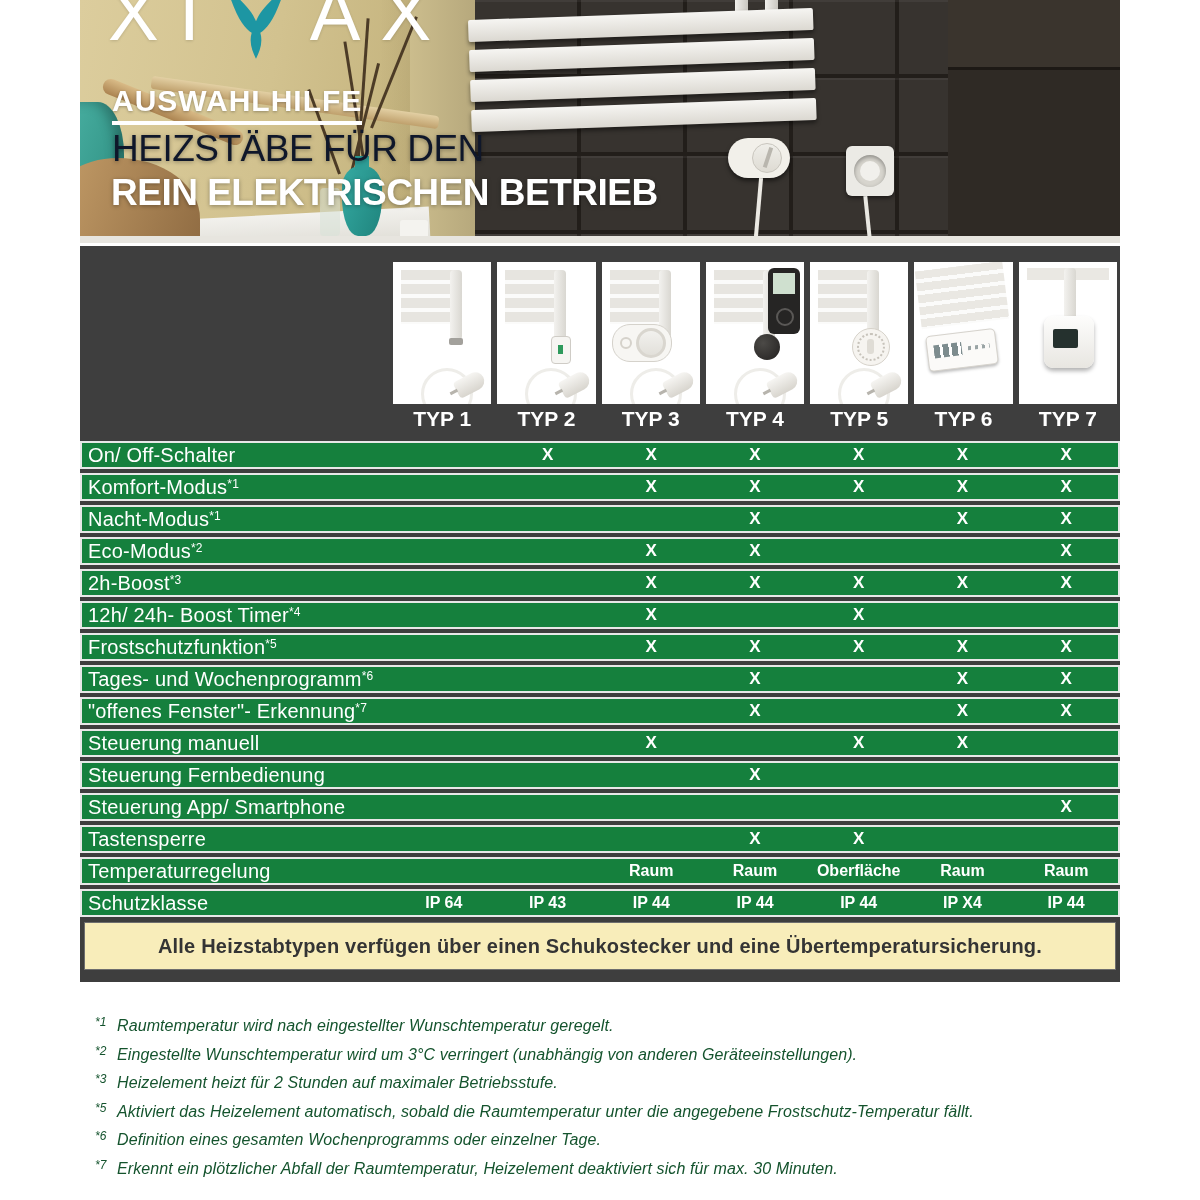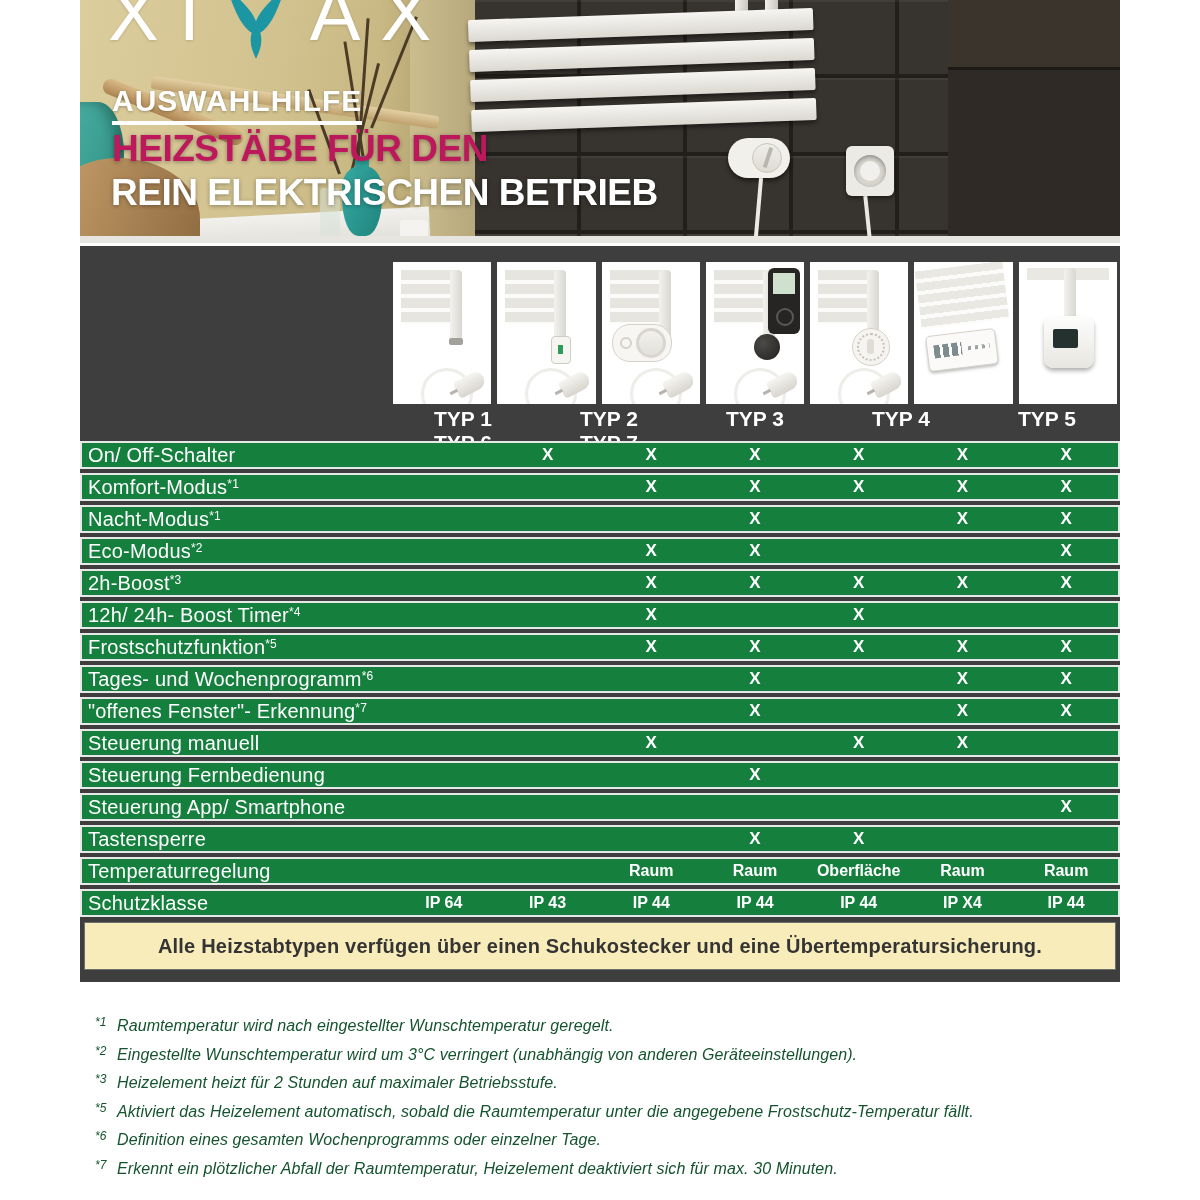--- a/index.html
+++ b/index.html
@@ -52,21 +52,21 @@
   .b3{left:270px;top:60px;height:112px;transform:rotate(14deg);}
   .b4{left:290px;top:8px;height:120px;transform:rotate(22deg);}
   .b5{left:258px;top:84px;height:90px;transform:rotate(-20deg);}
 
   .overlay-text{position:absolute;left:28px;top:0;z-index:5;}
   .logo{position:absolute;left:0;top:-24px;display:flex;align-items:flex-start;color:#fff;
     font-size:76px;font-weight:400;letter-spacing:20px;line-height:1;text-shadow:0 1px 3px rgba(0,0,0,.15);}
   .logo svg{margin-top:4px;margin-right:18px;}
   .kicker{position:absolute;left:4px;top:84px;color:#fff;font-size:30px;font-weight:800;letter-spacing:1px;
     border-bottom:4px solid #fff;padding-bottom:3px;text-shadow:0 1px 3px rgba(0,0,0,.3);}
-  .title1{position:absolute;left:4px;top:128px;color:#be185d;font-size:37px;font-weight:700;letter-spacing:-.5px;white-space:nowrap;text-shadow:0 1px 4px rgba(0,0,0,.35);}
+  .title1{position:absolute;left:4px;top:128px;color:#0f172a;font-size:37px;font-weight:400;letter-spacing:-.5px;white-space:nowrap;text-shadow:0 1px 4px rgba(0,0,0,.35);}
   .title2{position:absolute;left:3px;top:172px;color:#fff;font-size:37px;font-weight:800;letter-spacing:-.5px;white-space:nowrap;text-shadow:0 1px 4px rgba(0,0,0,.35);}
 
   
   .panel{position:absolute;left:80px;top:246px;width:1040px;height:736px;background:#3e3e3e;}
 
   .cards{position:absolute;left:310px;top:16px;width:730px;height:142px;display:grid;grid-template-columns:repeat(7,1fr);gap:0;}
   .card{position:relative;margin:0 3px;background:#ffffff;overflow:hidden;}
   .card>div{position:absolute;}
   .card .bars{left:8px;top:8px;width:55px;height:54px;background:repeating-linear-gradient(180deg,#e7e5e0 0 10px,#fbfbfa 10px 14px);}
   .card .rod{left:57px;top:8px;width:12px;height:70px;background:linear-gradient(90deg,#f3f2ef,#d9d7d1);border-radius:4px;}
@@ -89,21 +89,21 @@
   .v5 .ctrl:before{content:"";position:absolute;left:14px;top:10px;width:7px;height:15px;background:#dfdcd5;border-radius:3px;}
   .v6 .bars{left:4px;top:4px;width:88px;height:58px;transform:rotate(-7deg);background:repeating-linear-gradient(180deg,#eae8e3 0 8px,#fbfbfa 8px 12px);}
   .v6 .ctrl{left:13px;top:70px;width:68px;height:34px;background:#fbfaf8;border:1px solid #d6d3cd;border-radius:5px;transform:rotate(-7deg);box-shadow:0 2px 3px rgba(0,0,0,.25);}
   .v6 .ctrl:before{content:"";position:absolute;left:6px;top:9px;width:28px;height:13px;background:repeating-linear-gradient(90deg,#7d8c8e 0 6px,#ffffff 6px 9px);}
   .v6 .ctrl:after{content:"";position:absolute;left:40px;top:14px;width:22px;height:4px;background:repeating-linear-gradient(90deg,#9aa4a5 0 3px,transparent 3px 7px);}
   .v7 .bar7{left:8px;top:6px;width:82px;height:12px;background:#eae8e3;}
   .v7 .rod{left:45px;top:6px;width:12px;height:52px;}
   .v7 .ctrl{left:25px;top:54px;width:50px;height:52px;background:linear-gradient(#fdfdfc,#e8e6e1);border-radius:9px;box-shadow:0 3px 4px rgba(0,0,0,.3);}
   .v7 .ctrl:before{content:"";position:absolute;left:9px;top:13px;width:25px;height:19px;background:#25312e;border-radius:2px;}
 
-  .typ-labels{position:absolute;left:310px;top:161px;width:730px;display:grid;grid-template-columns:repeat(5,1fr);}
+  .typ-labels{position:absolute;left:310px;top:161px;width:730px;display:grid;grid-template-columns:repeat(7,1fr);}
   .typ-labels span{text-align:center;color:#fff;font-size:21px;font-weight:700;}
 
   .ftable{position:absolute;left:0;top:195px;width:1040px;}
   .frow{position:relative;height:28px;box-sizing:border-box;background:#15803d;border:2px solid #e8e8e8;margin-bottom:4px;}
   .frow .lbl{position:absolute;left:6px;top:1px;color:#fff;font-size:20px;letter-spacing:.2px;white-space:nowrap;}
   .frow .lbl sup{font-size:12px;vertical-align:6px;}
   .frow .cells{position:absolute;left:310px;right:0;top:0;bottom:0;display:grid;grid-template-columns:repeat(7,1fr);}
   .frow .cells span{display:flex;align-items:center;justify-content:center;color:#fff;font-size:17px;font-weight:700;}
   .frow.vals .cells span{font-size:16px;}
 

